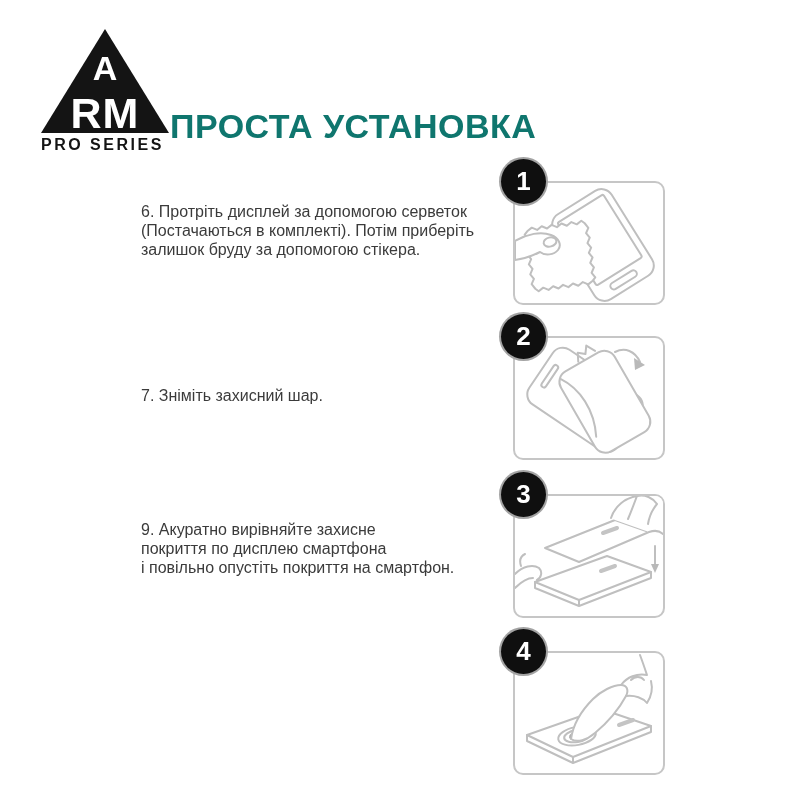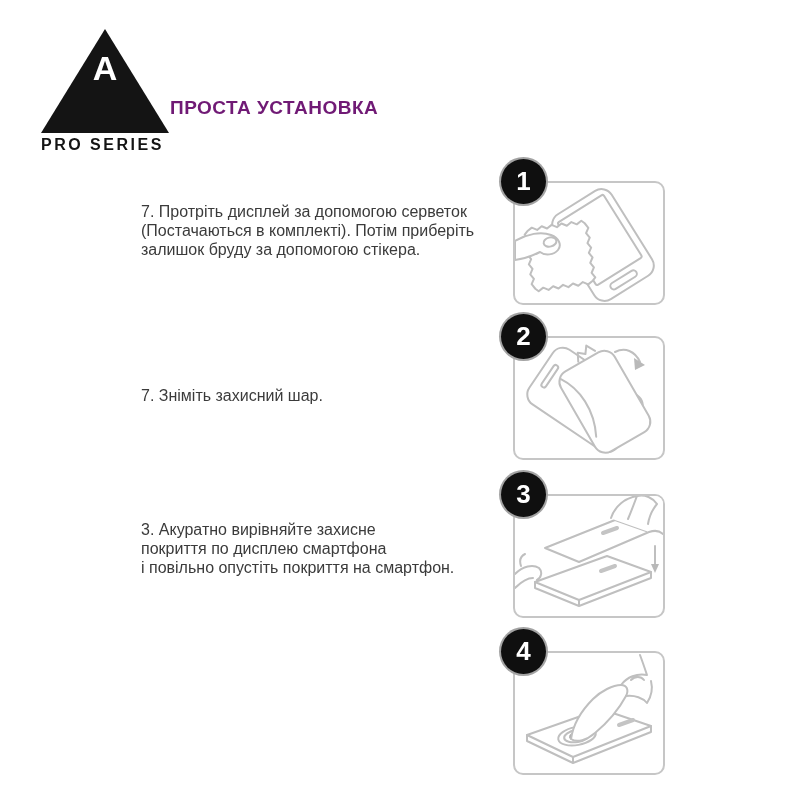--- a/index.html
+++ b/index.html
@@ -21,21 +21,21 @@
     position:absolute;bottom:-2px;left:50%;transform:translateX(-50%);
     color:#fff;font-weight:700;font-size:43px;line-height:43px;letter-spacing:1px;
   }
   .logo-subtitle{
     margin-top:3px;width:128px;color:#141414;
     font-weight:700;font-size:16px;letter-spacing:2.5px;white-space:nowrap;
   }
   
   .page-title{
     position:absolute;left:170px;top:84px;
-    font-size:19px;font-weight:700;letter-spacing:.5px;color:#701a75;white-space:nowrap;text-align:right;
+    font-size:34px;font-weight:700;letter-spacing:.5px;color:#0f766e;white-space:nowrap;text-align:right;
   }
   
   .step-text{
     position:absolute;left:141px;width:430px;margin:0;
     font-size:16px;line-height:19px;color:#3b3b3b;white-space:pre-line;
   }
   .step-text.t1{top:202px}
   .step-text.t2{top:386px}
   .step-text.t3{top:520px}
   .step-text.t4{top:680px}
@@ -59,31 +59,32 @@
   .frame svg{display:block}
 </style>
 </head>
 <body>
 
 <div class="canvas">
 
   <div class="logo">
     <div class="logo-triangle">
       <span class="logo-letter-a">A</span>
+      <span class="logo-letter-rm">RM</span>
     </div>
     <div class="logo-subtitle">PRO SERIES</div>
   </div>
 
   <h1 class="page-title">ПРОСТА УСТАНОВКА</h1>
 
-  <p class="step-text t1">7. Протріть дисплей за допомогою серветок
+  <p class="step-text t1">6. Протріть дисплей за допомогою серветок
 (Постачаються в комплекті). Потім приберіть
 залишок бруду за допомогою стікера.</p>
   <p class="step-text t2">7. Зніміть захисний шар.</p>
-  <p class="step-text t3">3. Акуратно вирівняйте захисне
+  <p class="step-text t3">9. Акуратно вирівняйте захисне
 покриття по дисплею смартфона
 і повільно опустіть покриття на смартфон.</p>
 
   <div class="figure f1">
     <div class="badge">1</div>
     <div class="frame">
       <svg width="148" height="120" viewBox="0 0 148 120">
         <g stroke="#bfbfbf" stroke-width="2" fill="none" stroke-linejoin="round" stroke-linecap="round">
           <g transform="rotate(-32 88 62)">
             <rect x="54" y="12" width="68" height="100" rx="12"></rect>

